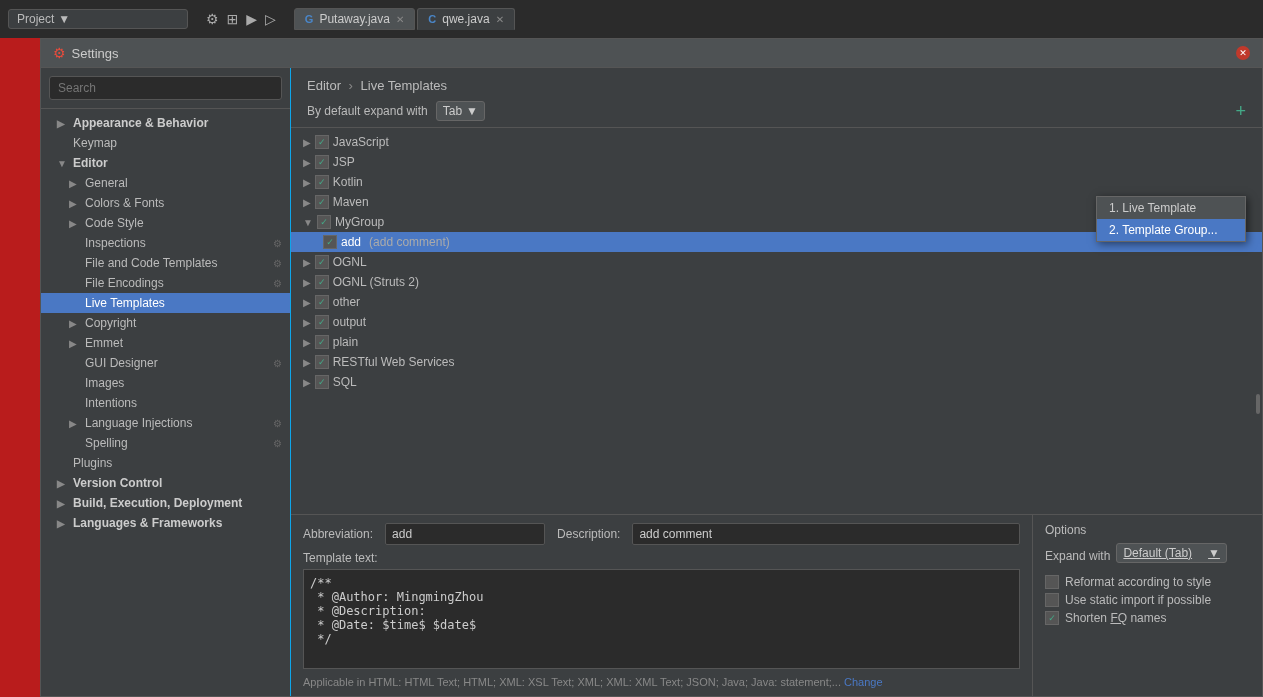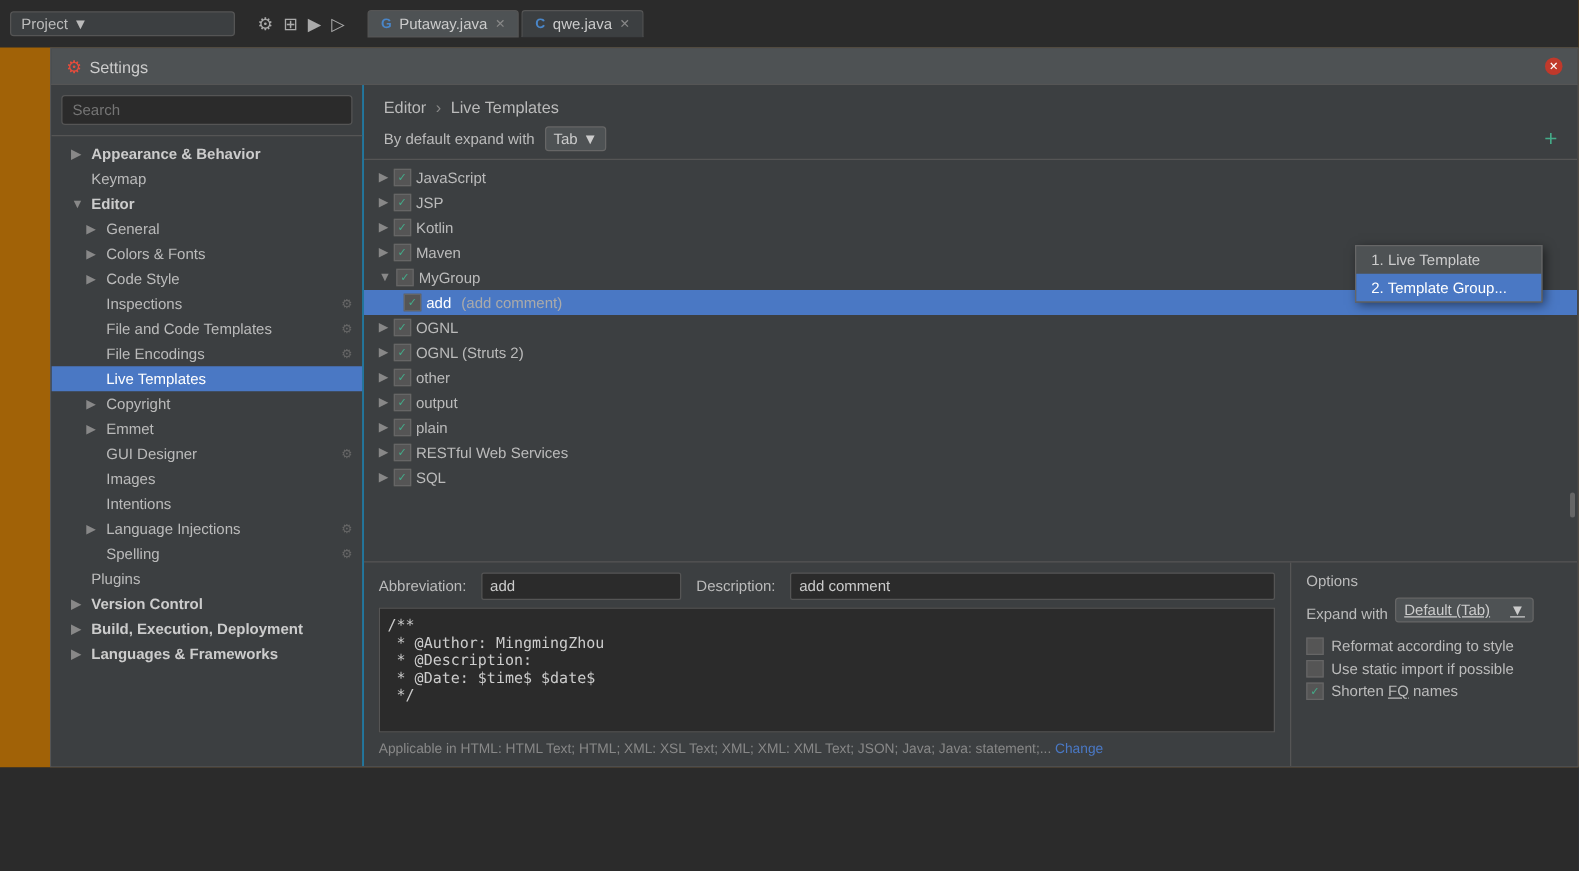--- a/index.html
+++ b/index.html
@@ -6,22 +6,22 @@
     body {
       background: #2b2b2b;
       font-family: 'Segoe UI', Arial, sans-serif;
       font-size: 12px;
       color: #bbbbbb;
       overflow: hidden;
     }
 
     .window {
       width: 1263px;
-      height: 614px;
-      background: #a16207;
+      height: 697px;
+      background: #b91c1c;
       position: relative;
       display: flex;
       flex-direction: column;
     }
 
     
     .top-bar {
       height: 38px;
       background: #2b2b2b;
       display: flex;
@@ -419,21 +419,21 @@
       display: flex;
       align-items: center;
       gap: 16px;
       cursor: pointer;
       text-decoration: underline;
     }
 
     
     .dropdown-menu {
       position: absolute;
-      right: 28px;
+      right: 16px;
       top: 128px;
       background: #4e5254;
       border: 1px solid #666;
       z-index: 100;
       min-width: 150px;
       box-shadow: 2px 2px 8px rgba(0,0,0,0.5);
     }
 
     .dropdown-item {
       padding: 4px 12px;
@@ -763,20 +763,21 @@
 
             <div style="flex:1; padding: 8px 12px;">
 
               <div class="fields-row">
                 <span class="field-label">Abbreviation:</span>
                 <input class="field-input abbr-input" type="text" value="add" style="">
                 <span class="field-label">Description:</span>
                 <input class="field-input desc-input" type="text" value="add comment" style="">
               </div>
 
+              <div class="template-text-label">Template text:</div>
               <textarea class="template-text-area" style="">/**
  * @Author: MingmingZhou
  * @Description:
  * @Date: $time$ $date$
  */</textarea>
 
               <div class="applicable-line">
                 <span>Applicable in HTML: HTML Text; HTML; XML: XSL Text; XML; XML: XML Text; JSON; Java; Java: statement;...</span>
                 <span class="applicable-link">Change</span>
               </div>

